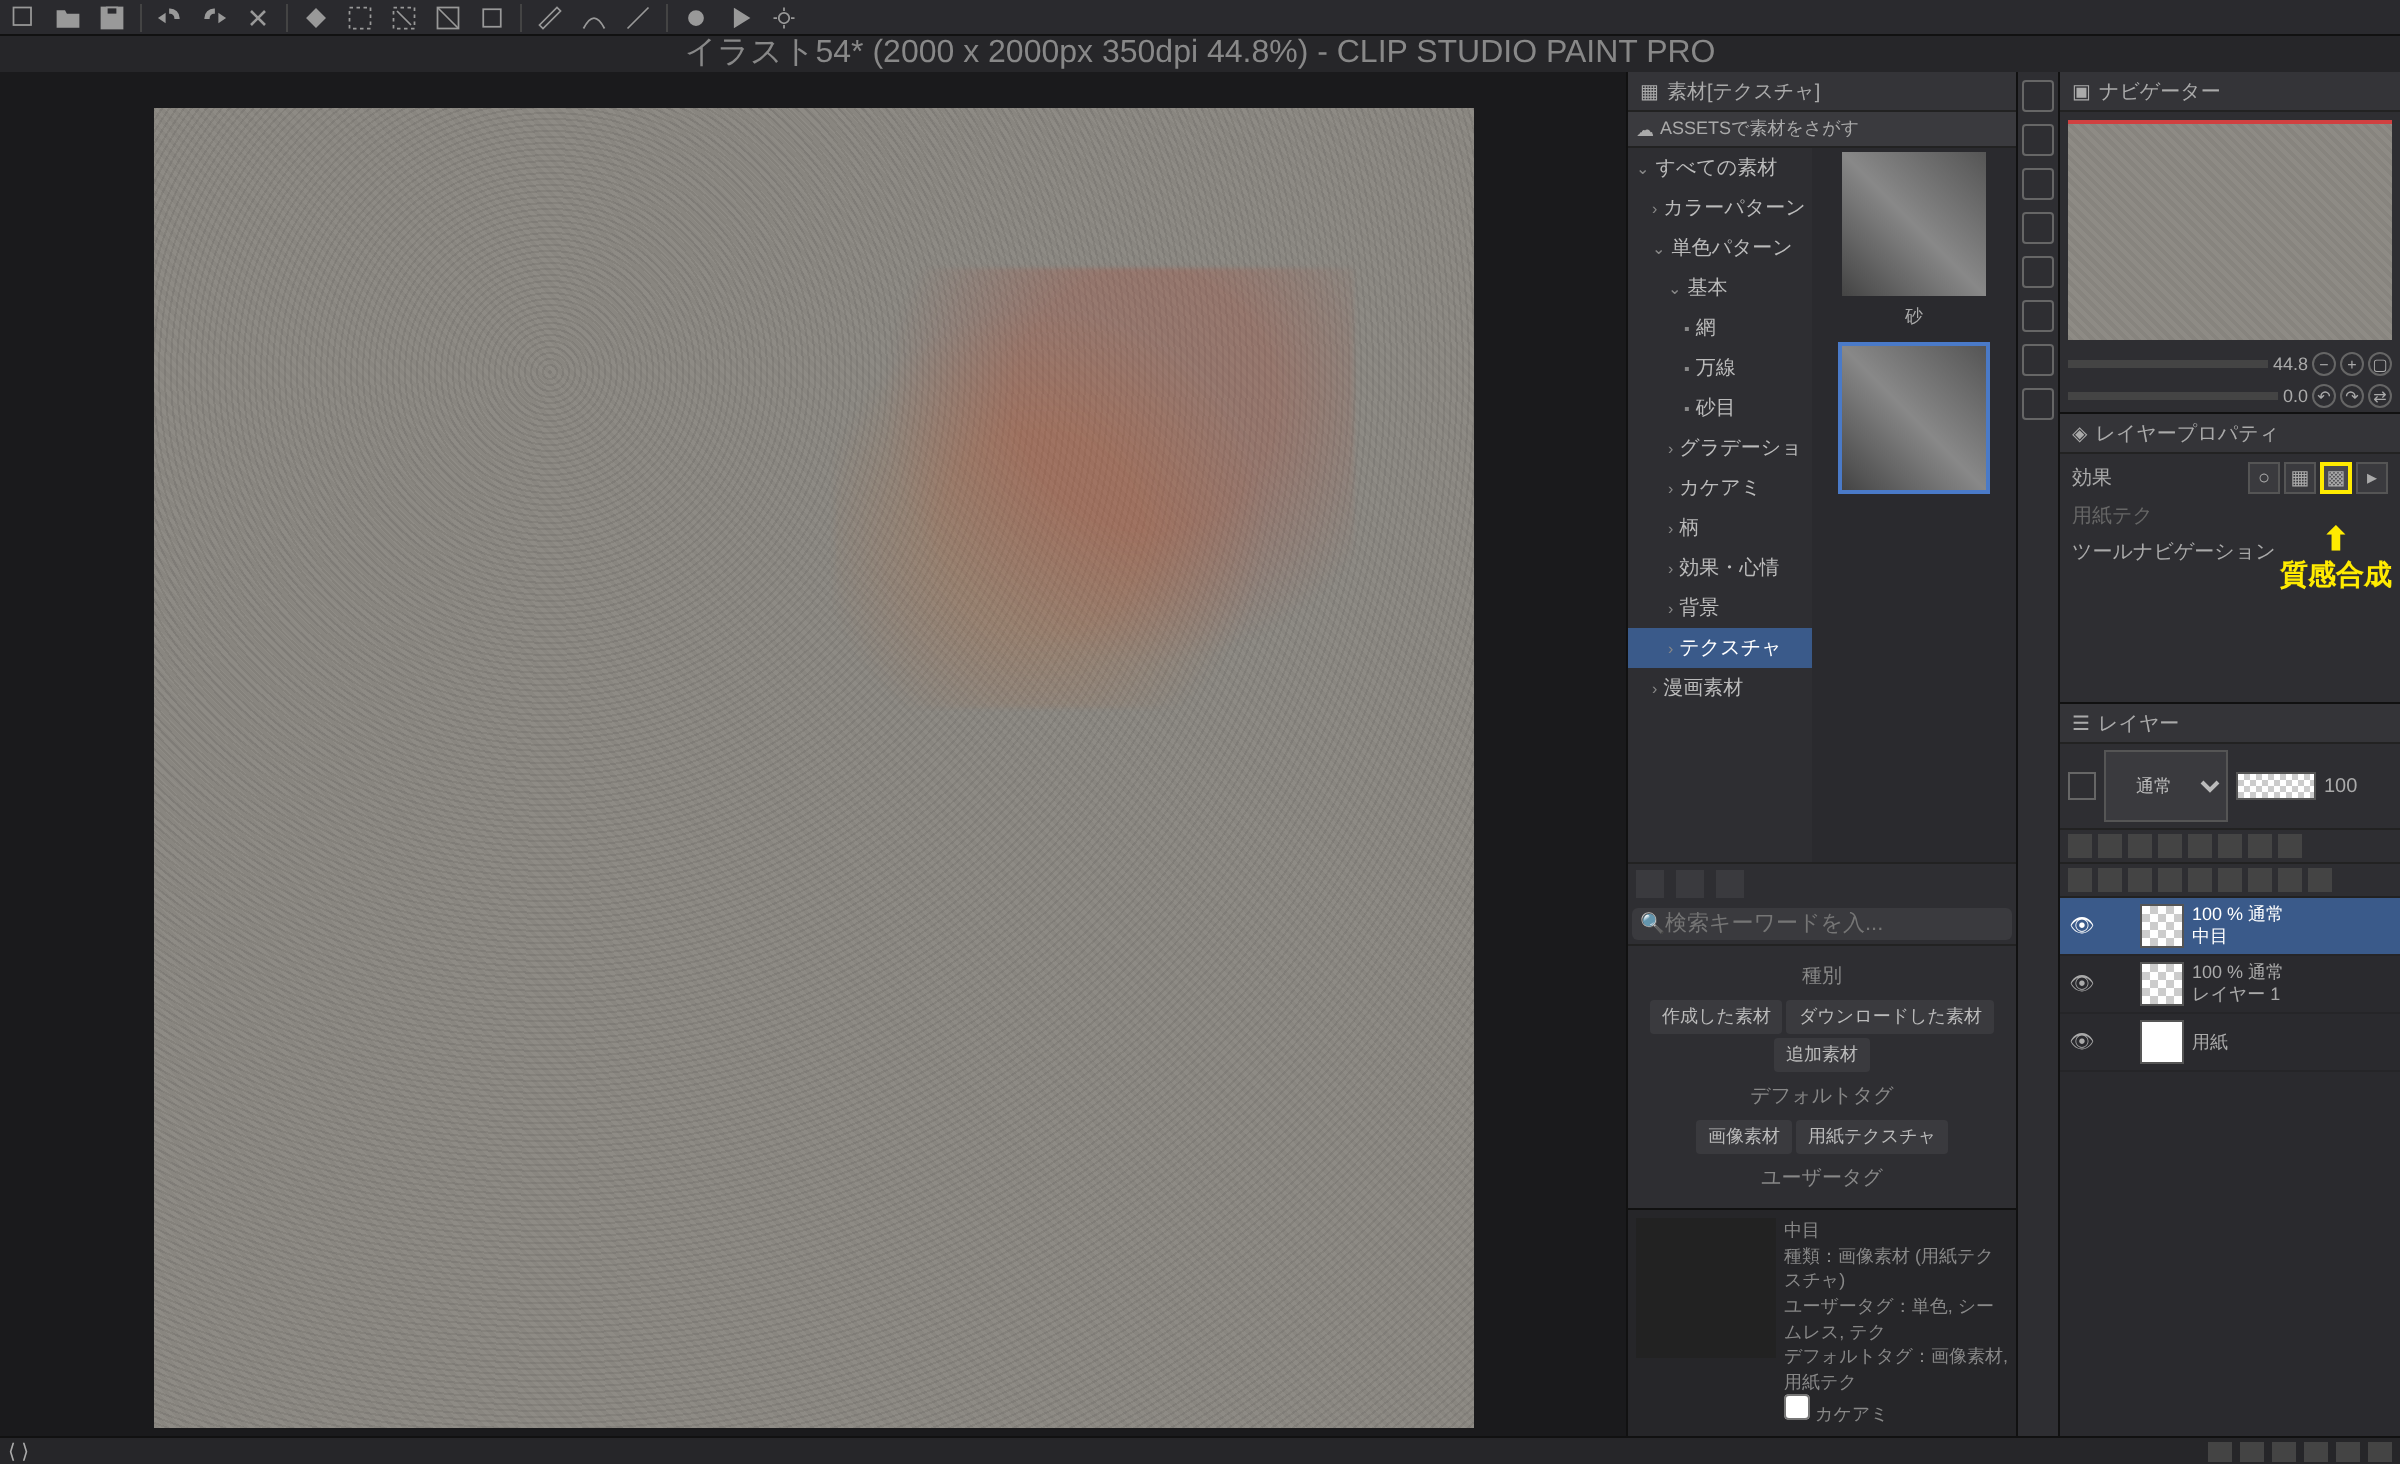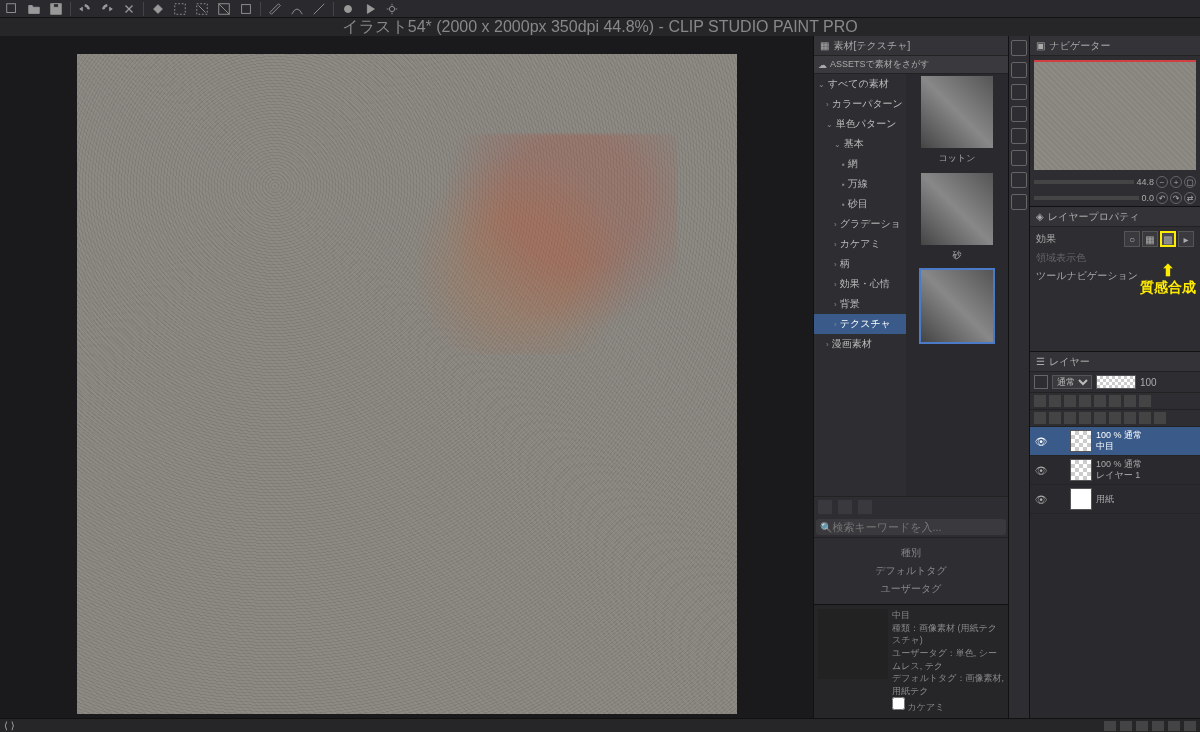--- a/index.html
+++ b/index.html
@@ -44,21 +44,21 @@
 .nav-controls .btn { width:12px; height:12px; border:1px solid #666; border-radius:50%; display:flex; align-items:center; justify-content:center; font-size:8px; cursor:pointer; }
 .prop-panel { border-bottom:1px solid #111; padding:4px 6px; position:relative; }
 .prop-row { display:flex; align-items:center; gap:4px; margin:4px 0; font-size:10px; }
 .effect-icons { display:flex; gap:2px; margin-left:auto; }
 .effect-icons .eicon { width:16px; height:16px; border:1px solid #555; background:#3a3a3e; cursor:pointer; display:flex; align-items:center; justify-content:center; }
 .effect-icons .eicon.hl { border:2px solid #ffeb00; background:#4a4a4e; }
 .callout { position:absolute; top:56px; right:4px; color:#ffeb00; font-size:14px; font-weight:bold; }
 .callout .arrow-up { display:block; text-align:center; font-size:16px; line-height:1; }
 .layer-panel { flex:1; display:flex; flex-direction:column; }
 .layer-header { display:flex; align-items:center; gap:4px; padding:3px 4px; border-bottom:1px solid #222; }
-.layer-header select { background:#3a3a3e; border:1px solid #555; color:#bbb; font-size:9px; padding:0; }
+.layer-header select { background:#3a3a3e; border:1px solid #555; color:#bbb; font-size:9px; padding:11px; }
 .layer-toolbar { display:flex; gap:3px; padding:2px 4px; border-bottom:1px solid #222; }
 .layer-toolbar div { width:12px; height:12px; background:#444; cursor:pointer; }
 .layer-list { flex:1; background:#2a2a2e; }
 .layer-row { display:flex; align-items:center; padding:3px 4px; gap:4px; border-bottom:1px solid #252528; }
 .layer-row.sel { background:#3a5a8a; color:#fff; }
 .layer-eye { width:14px; height:14px; display:flex; align-items:center; justify-content:center; cursor:pointer; }
 .layer-thumb { width:22px; height:22px; background:#888; border:1px solid #555; }
 .layer-thumb.checker { background:repeating-conic-gradient(#ccc 0 25%, #fff 0 50%) 0 0/8px 8px; }
 .layer-thumb.white { background:#fff; }
 .layer-info { flex:1; font-size:9px; line-height:1.2; }
@@ -245,43 +245,41 @@
               <span>テクスチャ</span>
             </div>
             <div class="tree-item" style="padding-left: 12px;">
               <span class="arrow">›</span>
               <span>漫画素材</span>
             </div>
           </div>
         <div class="thumbs" id="thumbs">
             <div>
               <div class="thumb" style="background:linear-gradient(45deg,#444,#888,#555);"></div>
-              <div class="thumb-label">コットン</div>
-            </div>
-            <div>
-              <div class="thumb" style="background:linear-gradient(45deg,#444,#888,#555);"></div>
               <div class="thumb-label">砂</div>
             </div>
             <div>
               <div class="thumb sel" style="background:linear-gradient(45deg,#444,#888,#555);"></div>
             </div>
           </div>
       </div>
       <div class="tool-row">
         <div></div>
         <div></div>
         <div></div>
       </div>
       <div class="search-box">
         <span>🔍</span>
         <input placeholder="検索キーワードを入..." style="">
       </div>
       <div class="tags-panel">
         <div class="tag-section">種別</div>
+        <div id="cat-tags"><span class="tag-btn">作成した素材</span><span class="tag-btn">ダウンロードした素材</span><span class="tag-btn">追加素材</span></div>
         <div class="tag-section">デフォルトタグ</div>
+        <div id="def-tags"><span class="tag-btn">画像素材</span><span class="tag-btn">用紙テクスチャ</span></div>
         <div class="tag-section">ユーザータグ</div>
       </div>
       <div class="detail-panel">
         <div class="detail-thumb"></div>
         <div class="detail-text">
           <div>中目</div>
           <div>種類：画像素材 (用紙テクスチャ)</div>
           <div>ユーザータグ：単色, シームレス, テク</div>
           <div>デフォルトタグ：画像素材, 用紙テク</div>
           <div><input type="checkbox" style=""> <span>カケアミ</span></div>
@@ -331,21 +329,21 @@
         <div class="prop-row">
           <span>効果</span>
           <div class="effect-icons">
             <div class="eicon">○</div>
             <div class="eicon">▦</div>
             <div class="eicon hl">▩</div>
             <div class="eicon">▸</div>
           </div>
         </div>
         <div class="prop-row" style="color:#666;">
-          <span>領域表示色</span>
+          <span>用紙テク</span>
         </div>
         <div class="prop-row">
           <span>ツールナビゲーション</span>
         </div>
         <div class="callout">
           <span class="arrow-up">⬆</span>
           <span>質感合成</span>
         </div>
         <div style="height:60px;"></div>
       </div>

